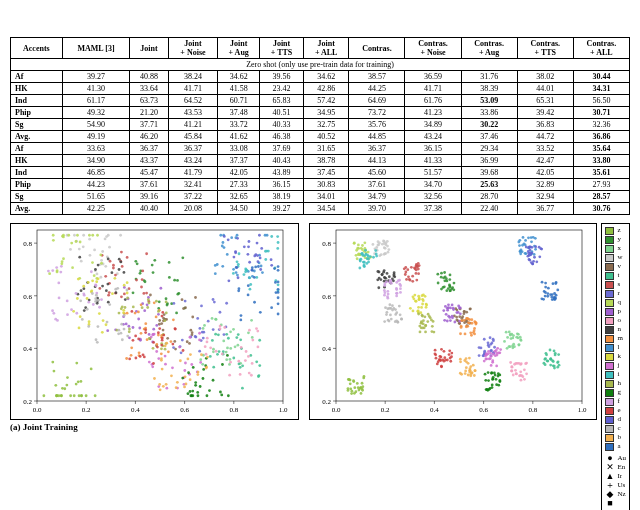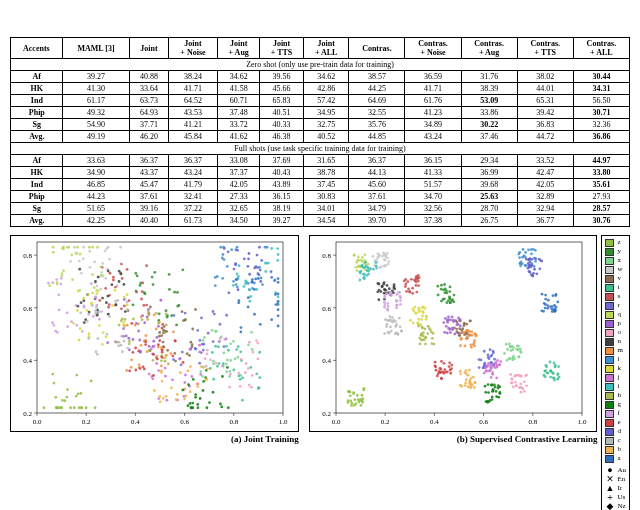--- a/index.html
+++ b/index.html
@@ -25,39 +25,39 @@
     font-size: 8px;
     margin-top: 33px;
   }
   td, th {
     border: 1px solid #000;
     padding: 1px 3px;
     text-align: center;
     white-space: nowrap;
   }
   th { font-weight: bold; }
-  .rowhdr { text-align: center; font-weight: bold; padding-left: 4px; }
+  .rowhdr { text-align: left; font-weight: bold; padding-left: 4px; }
   .section-row td {
     font-size: 8px;
     background: #fff;
   }
   .bold { font-weight: bold; }
   .figwrap {
     margin-top: 8px;
     display: flex;
     align-items: flex-start;
   }
   .plot {
     border: 1px solid #000;
     position: relative;
     background: #fff;
   }
   .plot svg { display: block; }
   .plot-label {
-    text-align: right;
+    text-align: left;
     font-size: 9px;
     font-weight: bold;
     margin-top: 2px;
   }
   .legend {
     border: 1px solid #000;
     margin-left: 4px;
     padding: 2px 3px;
     font-size: 7px;
     line-height: 9px;
@@ -132,21 +132,21 @@
         <td>31.76</td>
         <td>38.02</td>
         <td class="bold">30.44</td>
       </tr>
       <tr>
         <td class="rowhdr">HK</td>
         <td>41.30</td>
         <td>33.64</td>
         <td>41.71</td>
         <td>41.58</td>
-        <td>45.66</td>
+        <td>23.42</td>
         <td>42.86</td>
         <td>44.25</td>
         <td>41.71</td>
         <td>38.39</td>
         <td>44.01</td>
         <td class="bold">34.31</td>
       </tr>
       <tr>
         <td class="rowhdr">Ind</td>
         <td>61.17</td>
@@ -157,26 +157,26 @@
         <td>57.42</td>
         <td>64.69</td>
         <td>61.76</td>
         <td class="bold">53.09</td>
         <td>65.31</td>
         <td>56.50</td>
       </tr>
       <tr>
         <td class="rowhdr">Phip</td>
         <td>49.32</td>
-        <td>64.93</td>
+        <td>21.20</td>
         <td>43.53</td>
         <td>37.48</td>
         <td>40.51</td>
         <td>34.95</td>
-        <td>32.55</td>
+        <td>73.72</td>
         <td>41.23</td>
         <td>33.86</td>
         <td>39.42</td>
         <td class="bold">30.71</td>
       </tr>
       <tr>
         <td class="rowhdr">Sg</td>
         <td>54.90</td>
         <td>37.71</td>
         <td>41.21</td>
@@ -196,36 +196,33 @@
         <td>45.84</td>
         <td>41.62</td>
         <td>46.38</td>
         <td>40.52</td>
         <td>44.85</td>
         <td>43.24</td>
         <td>37.46</td>
         <td>44.72</td>
         <td class="bold">36.86</td>
       </tr>
-      <tr class="section-row">
-        <td colspan="12">Full shots (use task specific training data for training)</td>
-      </tr>
       <tr>
         <td class="rowhdr">Af</td>
         <td>33.63</td>
         <td>36.37</td>
         <td>36.37</td>
         <td>33.08</td>
         <td>37.69</td>
         <td>31.65</td>
         <td>36.37</td>
         <td>36.15</td>
         <td>29.34</td>
         <td>33.52</td>
-        <td class="bold">44.97</td>
+        <td class="bold">35.64</td>
       </tr>
       <tr>
         <td class="rowhdr">HK</td>
         <td>34.90</td>
         <td>43.37</td>
         <td>43.24</td>
         <td>37.37</td>
         <td>40.43</td>
         <td>38.78</td>
         <td>44.13</td>
@@ -273,27 +270,27 @@
         <td>34.79</td>
         <td>32.56</td>
         <td>28.70</td>
         <td>32.94</td>
         <td class="bold">28.57</td>
       </tr>
       <tr>
         <td class="rowhdr">Avg.</td>
         <td>42.25</td>
         <td>40.40</td>
-        <td>61.73</td>
+        <td>20.08</td>
         <td>34.50</td>
         <td>39.27</td>
         <td>34.54</td>
         <td>39.70</td>
         <td>37.38</td>
-        <td>26.75</td>
+        <td>22.40</td>
         <td>36.77</td>
         <td class="bold">30.76</td>
       </tr>
     </tbody>
 </table>
 
 <div class="figwrap">
   <div style="flex:1">
     <div style="display:flex; gap:10px;">
       <div style="flex:1">
@@ -1643,21 +1640,20 @@
               <circle cx="238.33751944444427" cy="64.16748560659997" r="1.4" fill="#2f6fbf" fill-opacity="0.85"></circle>
               <circle cx="237.7982133744854" cy="69.58489894943" r="1.4" fill="#2f6fbf" fill-opacity="0.85"></circle>
               <circle cx="235.11526532921792" cy="72.06570260565032" r="1.4" fill="#2f6fbf" fill-opacity="0.85"></circle>
               <circle cx="235.60349012345662" cy="59.10562307098745" r="1.4" fill="#2f6fbf" fill-opacity="0.85"></circle>
               <circle cx="247.76659146090515" cy="65.94397658475765" r="1.4" fill="#2f6fbf" fill-opacity="0.85"></circle>
               <circle cx="233.55049526748954" cy="75.30213066832837" r="1.4" fill="#2f6fbf" fill-opacity="0.85"></circle>
               <circle cx="242.27668302469118" cy="70.58350412511851" r="1.4" fill="#2f6fbf" fill-opacity="0.85"></circle>
               <circle cx="246.09552510288046" cy="58.3812593482904" r="1.4" fill="#2f6fbf" fill-opacity="0.85"></circle>
             </svg>
         </div>
-        <div class="plot-label">(b) Supervised Contrastive Learning</div>
       </div>
     </div>
   </div>
   <div class="legend" id="legend">
       <div class="legend-row">
         <div class="swatch" style="background: rgb(143, 191, 63);"></div>
         <span>z</span>
       </div>
       <div class="legend-row">
         <div class="swatch" style="background: rgb(47, 143, 47);"></div>

